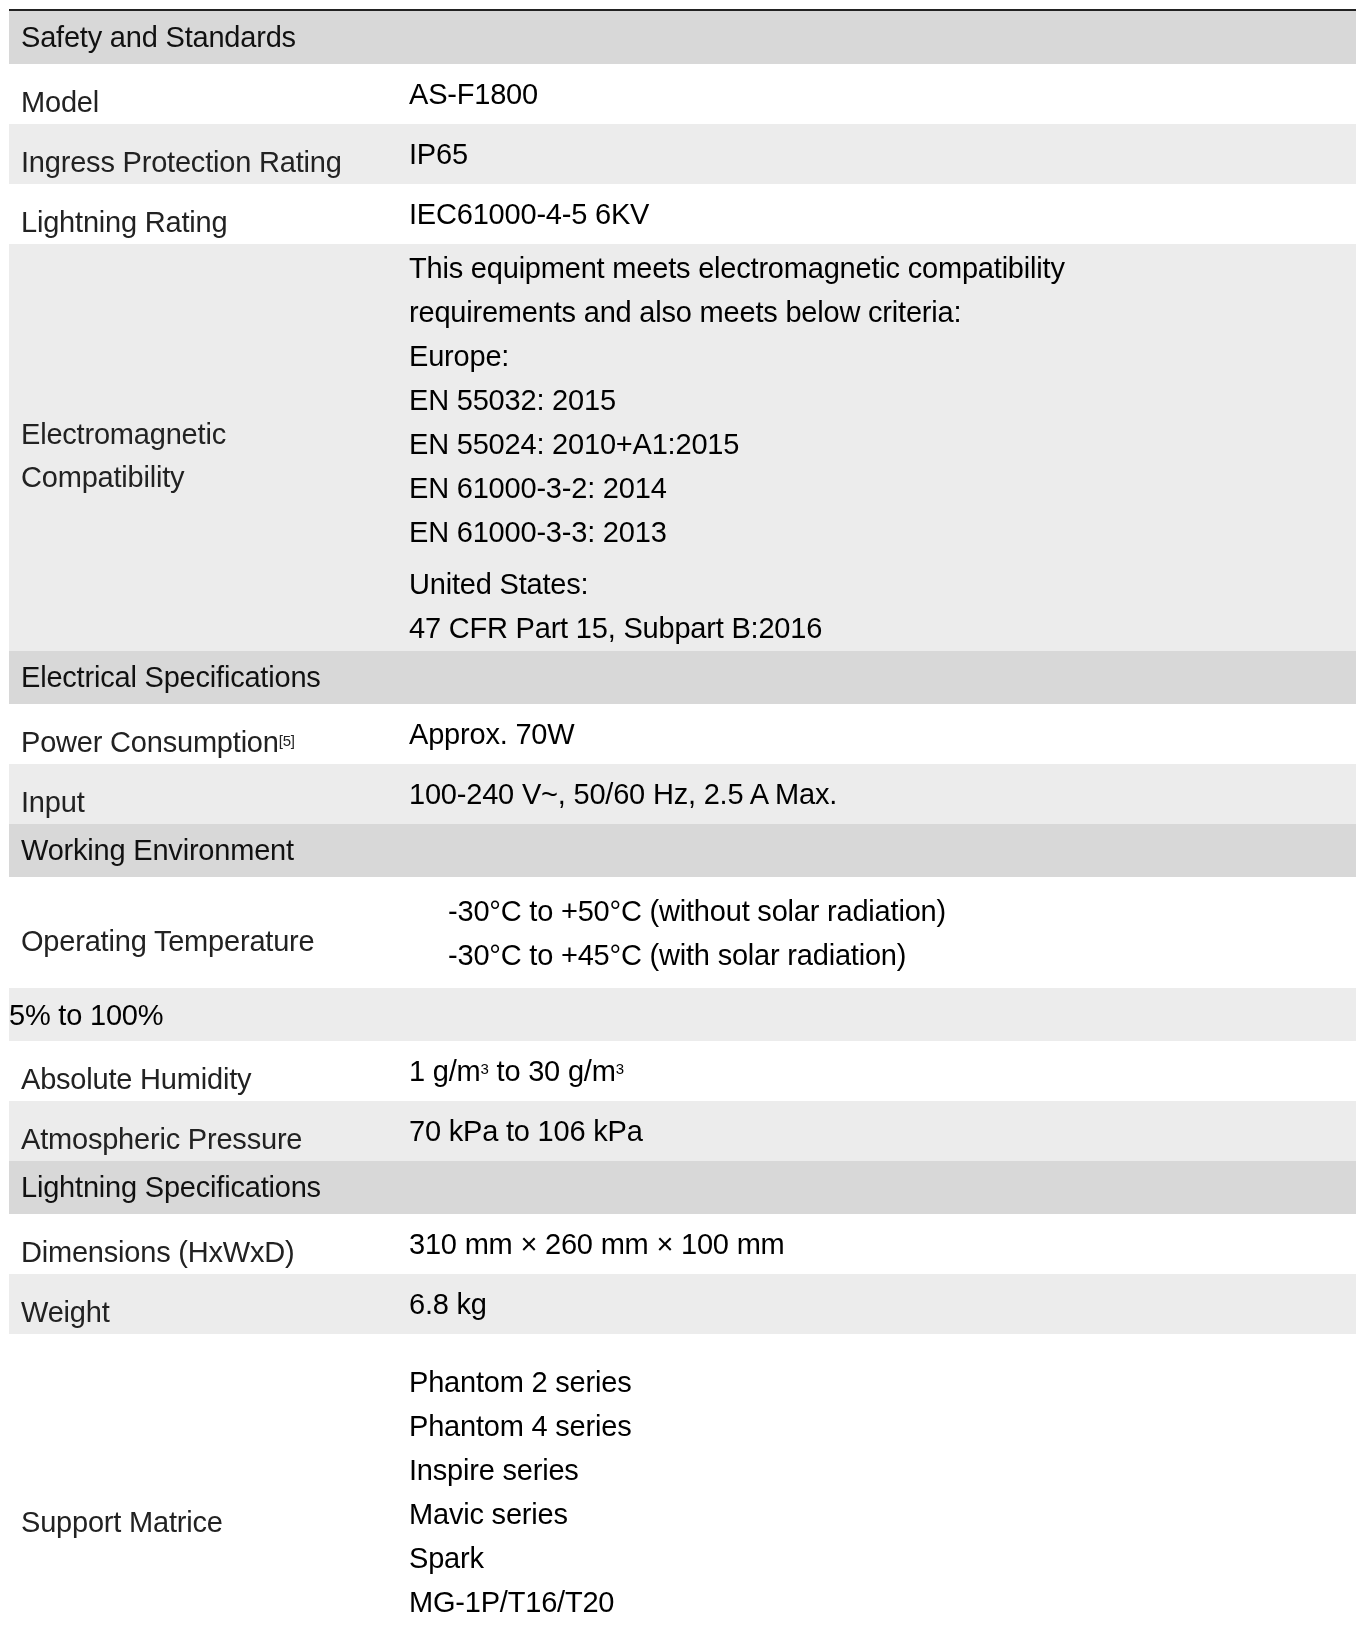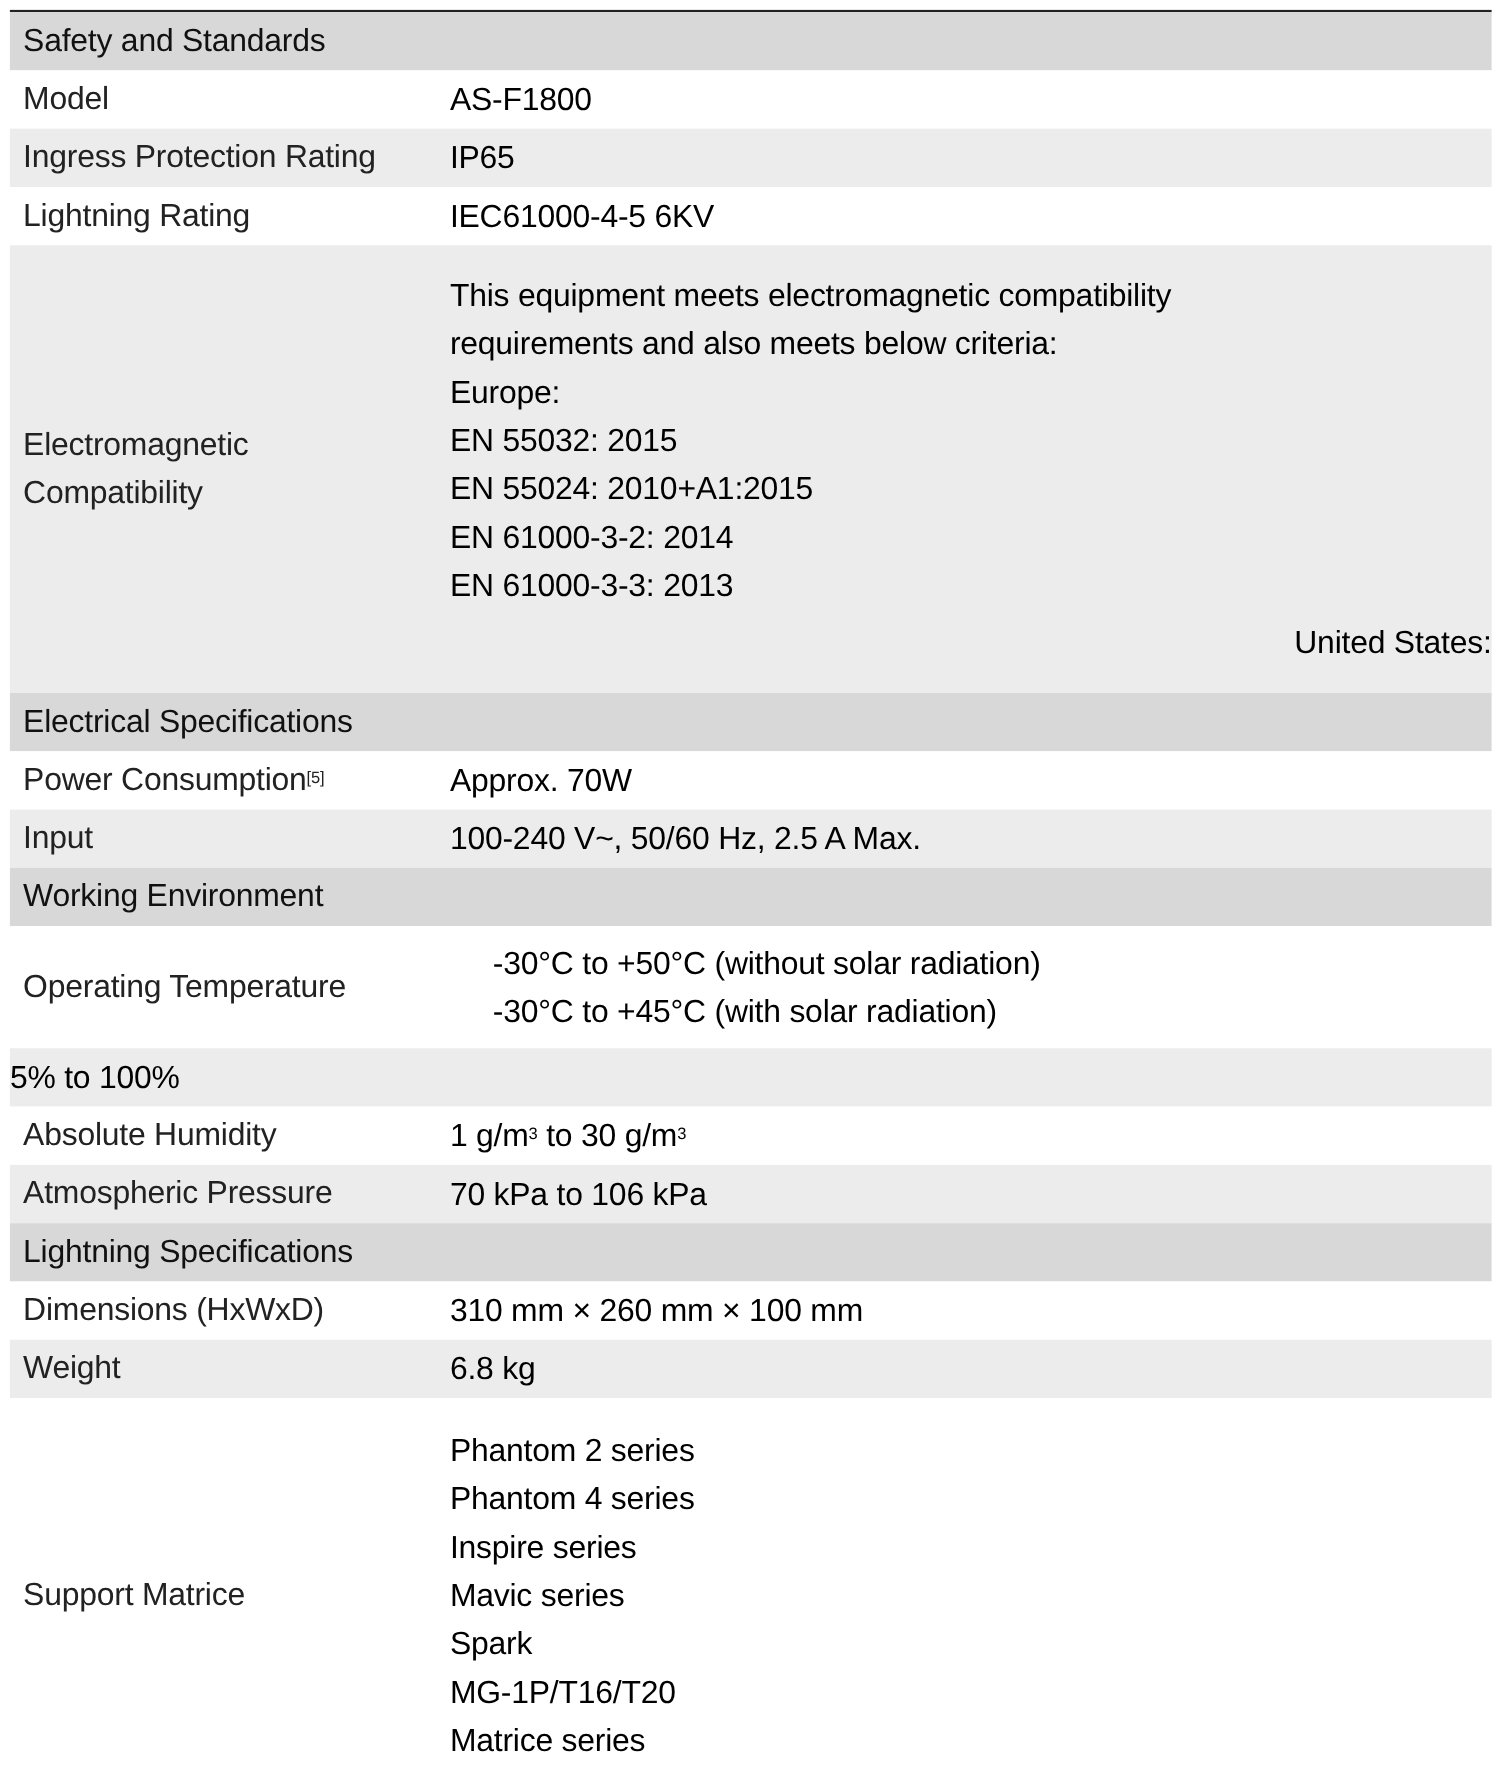--- a/index.html
+++ b/index.html
@@ -12,24 +12,24 @@
       position: absolute; left: 9px; top: 9px; width: 1347px;
       border-top: 2px solid #222;
       border-bottom: 2px solid #555;
     }
     .row { display: flex; align-items: center; box-sizing: border-box; }
     .section { background: #d8d8d8; height: 53px; text-align: center; }
     .section .label { font-size: 29px; padding-left: 12px; color: #111; letter-spacing: -0.2px; }
     .item { min-height: 53px; }
     .item.alt { background: #ececec; }
     .item.white { background: #ffffff; }
-    .key { width: 400px; padding-left: 12px; box-sizing: border-box; font-size: 29px; line-height: 43px; color: #222; letter-spacing: -0.2px; }
+    .key { width: 400px; padding-left: 12px; box-sizing: border-box; font-size: 29px; line-height: 43px; color: #222; letter-spacing: -0.2px; margin-top: 17px; }
     .val { flex: 1; font-size: 29px; line-height: 44px; color: #000000; letter-spacing: -0.2px; }
     .val .line { display: block; }
-    .val .gap { margin-top: 8px; text-align: right; }
+    .val .gap { margin-top: 8px; }
     sup { font-size: 15px; vertical-align: top; position: relative; top: -2px; }
     .multi { padding-top: 4px; padding-bottom: 4px; }
   </style>
 </head>
 <body>
 
 <div class="spec-table">
 
   <div class="row section">
     <span class="label">Safety and Standards</span>
@@ -53,20 +53,21 @@
     </div>
     <div class="val">
       <span class="line">This equipment meets electromagnetic compatibility</span>
       <span class="line">requirements and also meets below criteria:</span>
       <span class="line">Europe:</span>
       <span class="line">EN 55032: 2015</span>
       <span class="line">EN 55024: 2010+A1:2015</span>
       <span class="line">EN 61000-3-2: 2014</span>
       <span class="line">EN 61000-3-3: 2013</span>
       <span class="line gap">United States:</span>
+      <span class="line">47 CFR Part 15, Subpart B:2016</span>
     </div>
   </div>
 
   <div class="row section">
     <span class="label">Electrical Specifications</span>
   </div>
   <div class="row item white">
     <div class="key"><span>Power Consumption</span><sup>[5]</sup></div>
     <div class="val">Approx. 70W</div>
   </div>

